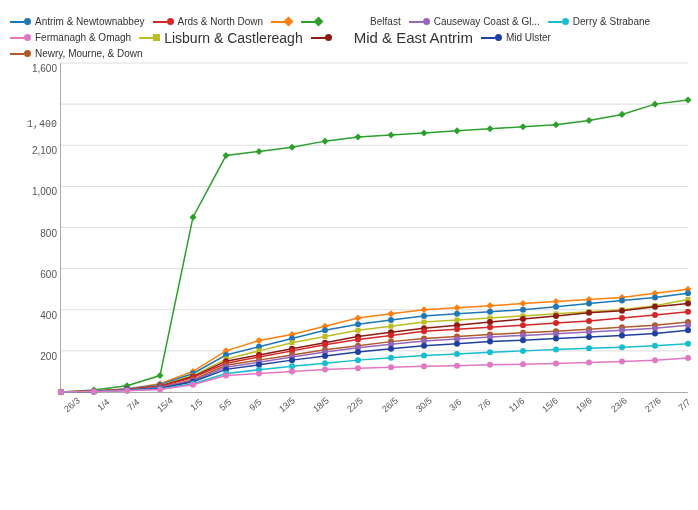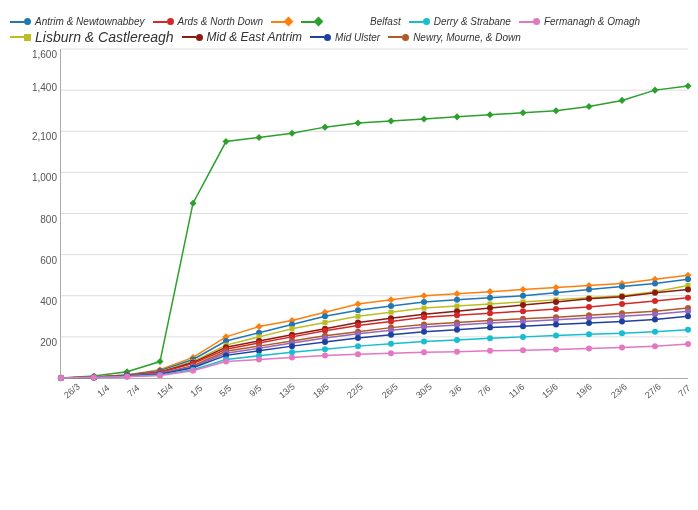--- a/index.html
+++ b/index.html
@@ -24,21 +24,20 @@
       margin-bottom: 6px;
       margin-left: -50px;
     }
     .legend {
       display: flex;
       flex-wrap: wrap;
       font-size: 10px;
       margin-bottom: 4px;
       margin-left: -50px;
       gap: 2px 8px;
-      font-style: italic;
     }
     .legend-item {
       display: flex;
       align-items: center;
       gap: 3px;
       white-space: nowrap;
     }
     .chart-area {
       position: relative;
       width: 100%;
@@ -93,38 +92,43 @@
       <div class="legend-item">
         <span style="display: inline-block; width: 14px; height: 2px; background: rgb(255, 127, 14); position: relative;"></span>
         <span style="display: inline-block; width: 7px; height: 7px; background: rgb(255, 127, 14); margin-left: -3px; margin-right: 1px; transform: rotate(45deg); border-radius: 0px;"></span>
       </div>
       <div class="legend-item">
         <span style="display: inline-block; width: 14px; height: 2px; background: rgb(44, 160, 44); position: relative;"></span>
         <span style="display: inline-block; width: 7px; height: 7px; background: rgb(44, 160, 44); margin-left: -3px; margin-right: 1px; transform: rotate(45deg); border-radius: 0px;"></span>
         <span style="color: rgb(51, 51, 51); font-size: 10px; margin-left: 44px;">Belfast</span>
       </div>
       <div class="legend-item">
+        <span style="display: inline-block; width: 14px; height: 2px; background: rgb(148, 103, 189); position: relative;"></span>
+        <span style="display: inline-block; width: 7px; height: 7px; background: rgb(148, 103, 189); margin-left: -3px; margin-right: 1px; border-radius: 50%;"></span>
+        <span style="color: rgb(51, 51, 51); font-size: 10px;">Causeway Coast &amp; Gl...</span>
+      </div>
+      <div class="legend-item">
         <span style="display: inline-block; width: 14px; height: 2px; background: rgb(23, 190, 207); position: relative;"></span>
         <span style="display: inline-block; width: 7px; height: 7px; background: rgb(23, 190, 207); margin-left: -3px; margin-right: 1px; border-radius: 50%;"></span>
         <span style="color: rgb(51, 51, 51); font-size: 10px;">Derry &amp; Strabane</span>
       </div>
       <div class="legend-item">
         <span style="display: inline-block; width: 14px; height: 2px; background: rgb(227, 119, 194); position: relative;"></span>
         <span style="display: inline-block; width: 7px; height: 7px; background: rgb(227, 119, 194); margin-left: -3px; margin-right: 1px; border-radius: 50%;"></span>
         <span style="color: rgb(51, 51, 51); font-size: 10px;">Fermanagh &amp; Omagh</span>
       </div>
       <div class="legend-item">
         <span style="display: inline-block; width: 14px; height: 2px; background: rgb(188, 189, 34); position: relative;"></span>
         <span style="display: inline-block; width: 7px; height: 7px; background: rgb(188, 189, 34); margin-left: -3px; margin-right: 1px; border-radius: 0px;"></span>
         <span style="color: rgb(51, 51, 51); font-size: 14px;">Lisburn &amp; Castlereagh</span>
       </div>
       <div class="legend-item">
         <span style="display: inline-block; width: 14px; height: 2px; background: rgb(140, 26, 17); position: relative;"></span>
         <span style="display: inline-block; width: 7px; height: 7px; background: rgb(140, 26, 17); margin-left: -3px; margin-right: 1px; border-radius: 50%;"></span>
-        <span style="color: rgb(51, 51, 51); font-size: 12px;">Mid &amp; East Antrim</span>
+        <span style="color: rgb(51, 51, 51); font-size: 15px; margin-left: 18px;">Mid &amp; East Antrim</span>
       </div>
       <div class="legend-item">
         <span style="display: inline-block; width: 14px; height: 2px; background: rgb(32, 64, 160); position: relative;"></span>
         <span style="display: inline-block; width: 7px; height: 7px; background: rgb(32, 64, 160); margin-left: -3px; margin-right: 1px; border-radius: 50%;"></span>
         <span style="color: rgb(51, 51, 51); font-size: 10px;">Mid Ulster</span>
       </div>
       <div class="legend-item">
         <span style="display: inline-block; width: 14px; height: 2px; background: rgb(177, 89, 40); position: relative;"></span>
         <span style="display: inline-block; width: 7px; height: 7px; background: rgb(177, 89, 40); margin-left: -3px; margin-right: 1px; border-radius: 50%;"></span>
         <span style="color: rgb(51, 51, 51); font-size: 10px;">Newry, Mourne, &amp; Down</span>
@@ -372,21 +376,21 @@
         <circle cx="561" cy="298.5675" r="3" fill="#e377c2"></circle>
         <circle cx="594" cy="297.128125" r="3" fill="#e377c2"></circle>
         <circle cx="627" cy="295.071875" r="3" fill="#e377c2"></circle>
       </svg>
   <div class="y-label" style="bottom: 36.125px; margin-top: 19px;">200</div>
       <div class="y-label" style="bottom: 77.25px;">400</div>
       <div class="y-label" style="bottom: 118.375px;">600</div>
       <div class="y-label" style="bottom: 159.5px;">800</div>
       <div class="y-label" style="bottom: 200.625px;">1,000</div>
       <div class="y-label" style="bottom: 241.75px;">2,100</div>
-      <div class="y-label" style="bottom: 291px;">1,400</div>
+      <div class="y-label" style="bottom: 268px; font-family: Liberation Mono, monospace;">1,400</div>
       <div class="y-label" style="bottom: 324px;">1,600</div>
     </div>
 
   <div class="x-labels" id="x-labels-container">
       <span class="x-label" style="font-size: 9px; color: rgb(85, 85, 85); transform: rotate(-40deg); transform-origin: center top; display: inline-block; margin-top: 4px;">26/3</span>
       <span class="x-label" style="font-size: 9px; color: rgb(85, 85, 85); transform: rotate(-40deg); transform-origin: center top; display: inline-block; margin-top: 4px;">1/4</span>
       <span class="x-label" style="font-size: 9px; color: rgb(85, 85, 85); transform: rotate(-40deg); transform-origin: center top; display: inline-block; margin-top: 4px;">7/4</span>
       <span class="x-label" style="font-size: 9px; color: rgb(85, 85, 85); transform: rotate(-40deg); transform-origin: center top; display: inline-block; margin-top: 4px;">15/4</span>
       <span class="x-label" style="font-size: 9px; color: rgb(85, 85, 85); transform: rotate(-40deg); transform-origin: center top; display: inline-block; margin-top: 4px;">1/5</span>
       <span class="x-label" style="font-size: 9px; color: rgb(85, 85, 85); transform: rotate(-40deg); transform-origin: center top; display: inline-block; margin-top: 4px;">5/5</span>

